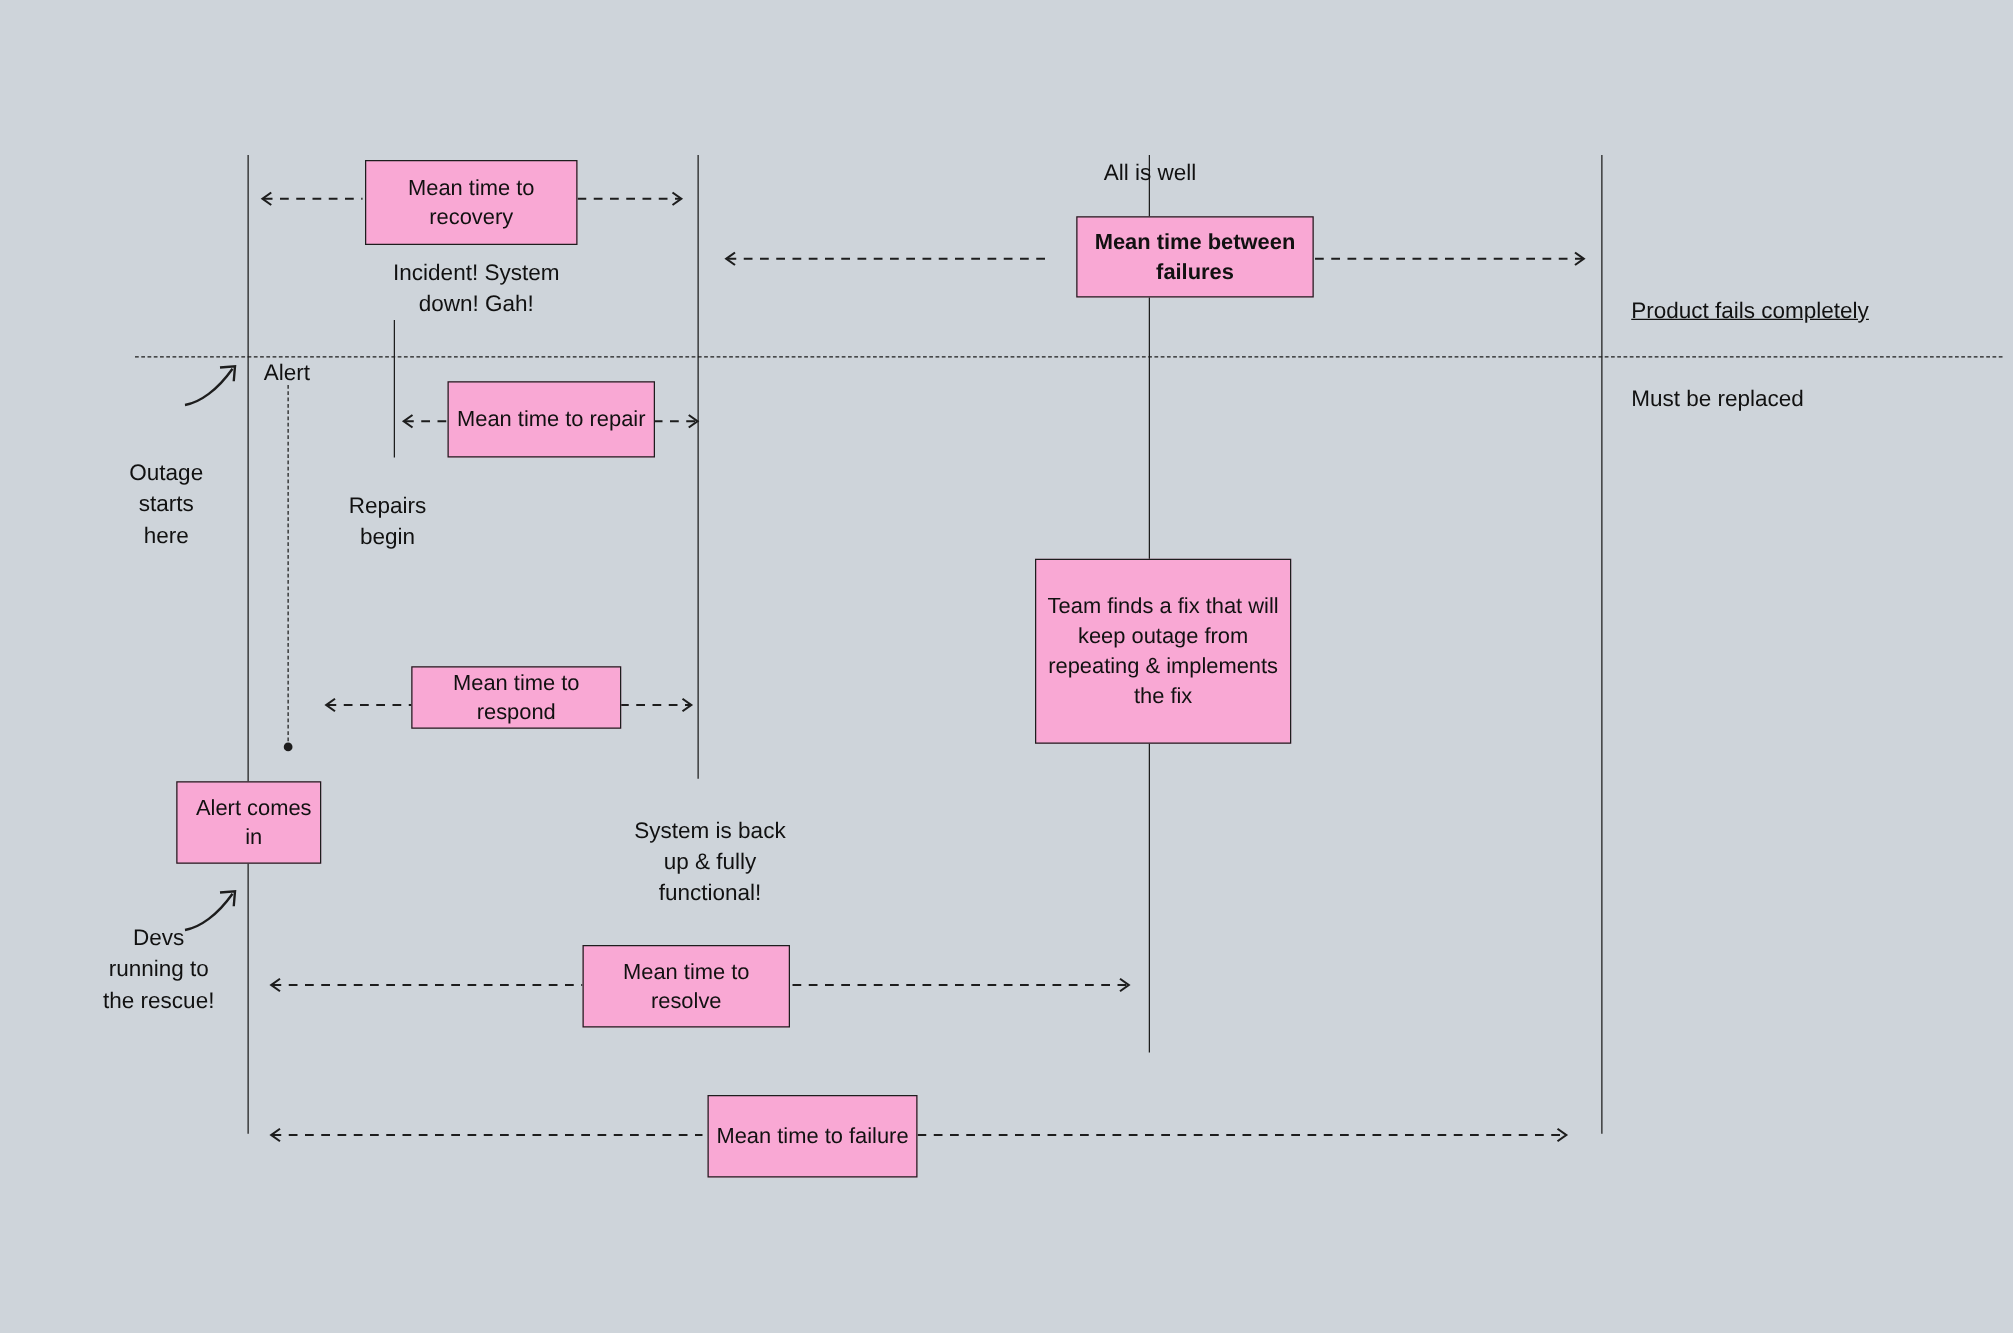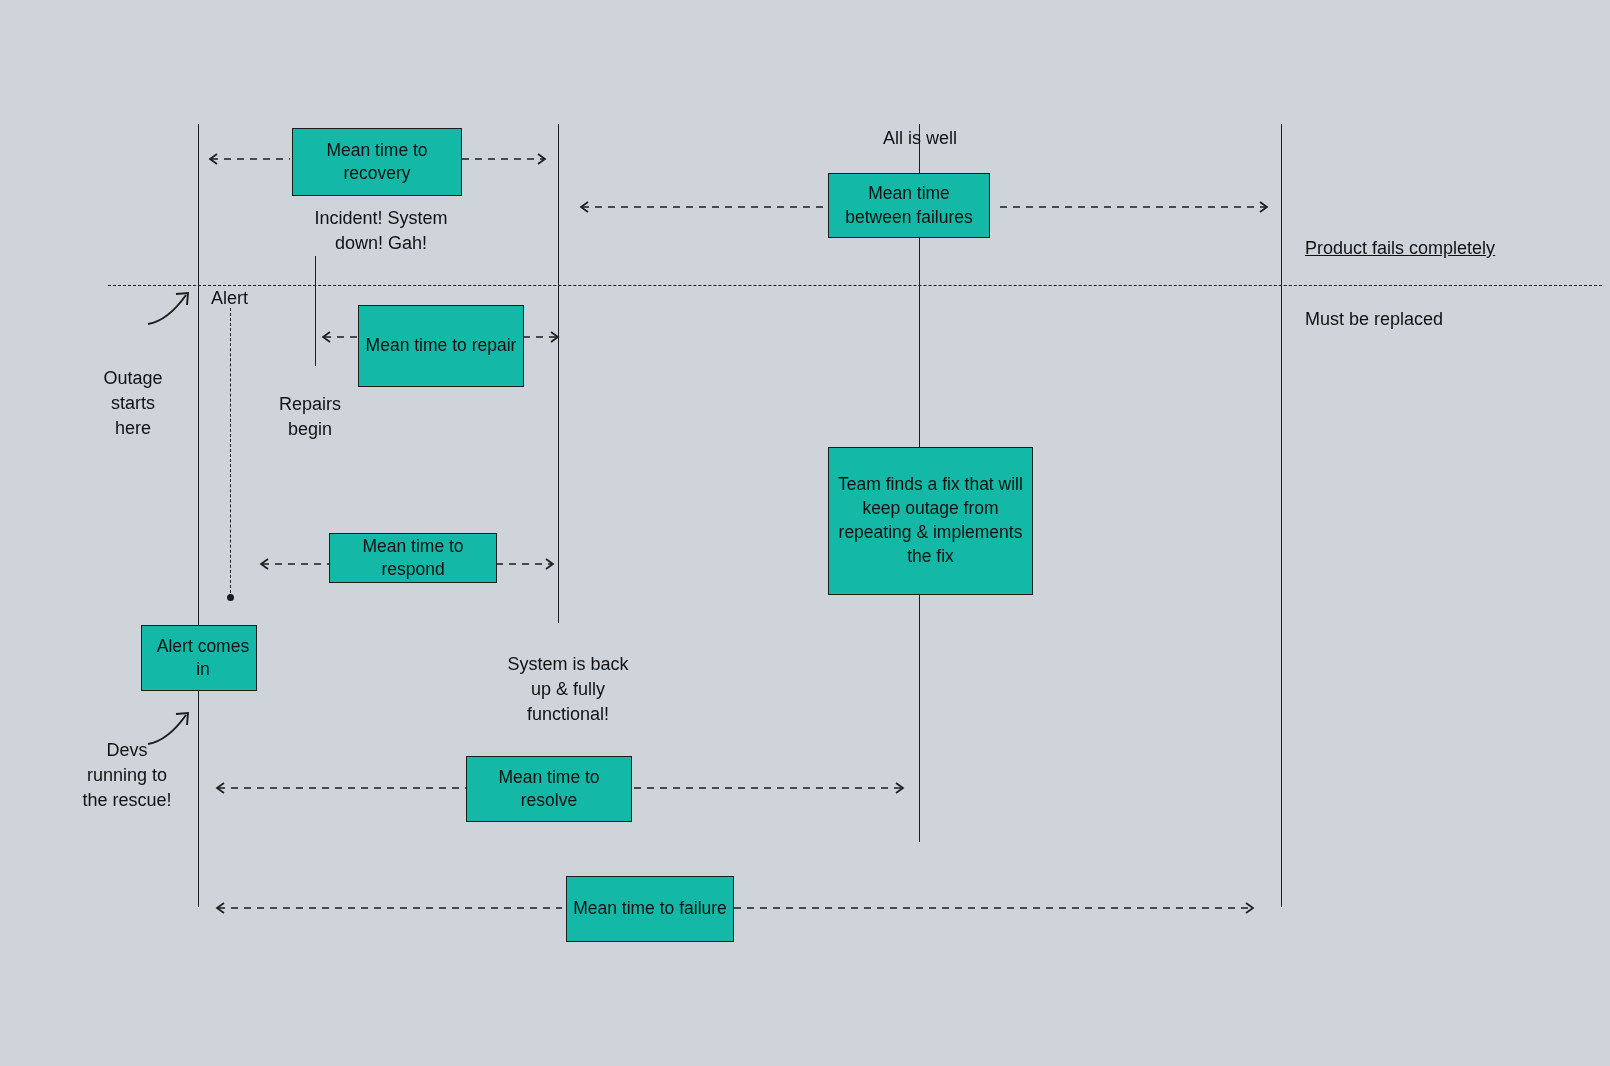--- a/index.html
+++ b/index.html
@@ -26,21 +26,21 @@
     width: 0;
     border-left: 1.6px dashed #1d1d1d;
   }
   .hline-dashed {
     position: absolute;
     height: 0;
     border-top: 1.6px dashed #1d1d1d;
   }
   .box {
     position: absolute;
-    background: #14b8a6;
+    background: #f9a8d4;
     border: 1.4px solid #1d1d1d;
     box-sizing: border-box;
     display: flex;
     align-items: center;
     justify-content: center;
     text-align: center;
     font-size: 17.5px;
     line-height: 1.32;
     padding: 4px 6px;
   }
@@ -116,21 +116,21 @@
       <polyline points="12,2 5,7 12,12" fill="none" stroke="#1d1d1d" stroke-width="1.7"></polyline>
     </svg>
   </div>
   <div class="arrowline" style="left:1000px; top:200px; width:272px; height:14px;">
     <svg width="272" height="14" viewBox="0 0 272 14">
       <line x1="0" y1="7" x2="266" y2="7" stroke="#1d1d1d" stroke-width="1.7" stroke-dasharray="7,6"></line>
       <polyline points="260,2 267,7 260,12" fill="none" stroke="#1d1d1d" stroke-width="1.7"></polyline>
     </svg>
   </div>
 
-  <div class="box" style="left:828px; top:173px; width:162px; height:65px;">Mean time
+  <div class="box" style="left:861px; top:173px; width:190px; height:65px;font-weight:bold;">Mean time
 between failures</div>
 
   <div class="label" style="left:266px; top:206px; width:230px;">Incident! System
 down! Gah!</div>
 
   <div class="label left" style="left:1305px; top:236px; width:300px;text-decoration:underline;">Product fails completely</div>
 
   <div class="label left" style="left:211px; top:286px; width:120px;">Alert</div>
 
   <div class="label left" style="left:1305px; top:307px; width:300px;">Must be replaced</div>
@@ -150,21 +150,21 @@
       <line x1="6" y1="7" x2="42" y2="7" stroke="#1d1d1d" stroke-width="1.7" stroke-dasharray="7,6"></line>
       <polyline points="12,2 5,7 12,12" fill="none" stroke="#1d1d1d" stroke-width="1.7"></polyline>
     </svg>
   </div>
   <div class="arrowline" style="left:523px; top:330px; width:40px; height:14px;">
     <svg width="40" height="14" viewBox="0 0 40 14">
       <line x1="0" y1="7" x2="34" y2="7" stroke="#1d1d1d" stroke-width="1.7" stroke-dasharray="7,6"></line>
       <polyline points="28,2 35,7 28,12" fill="none" stroke="#1d1d1d" stroke-width="1.7"></polyline>
     </svg>
   </div>
-  <div class="box" style="left:358px; top:305px; width:166px; height:82px;">Mean time to
+  <div class="box" style="left:358px; top:305px; width:166px; height:61px;">Mean time to
 repair</div>
 
   <div class="label" style="left:252px; top:392px; width:116px;">Repairs
 begin</div>
 
   <div class="box" style="left:828px; top:447px; width:205px; height:148px; line-height:1.36;">Team finds a fix that will keep outage from repeating &amp; implements the fix</div>
 
   <div class="arrowline" style="left:256px; top:557px; width:76px; height:14px;">
     <svg width="76" height="14" viewBox="0 0 76 14">
       <line x1="6" y1="7" x2="76" y2="7" stroke="#1d1d1d" stroke-width="1.7" stroke-dasharray="7,6"></line>

